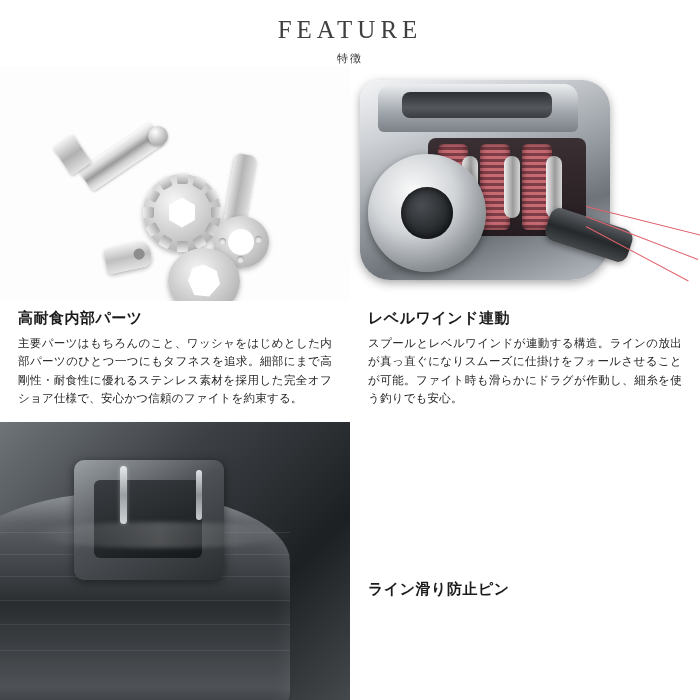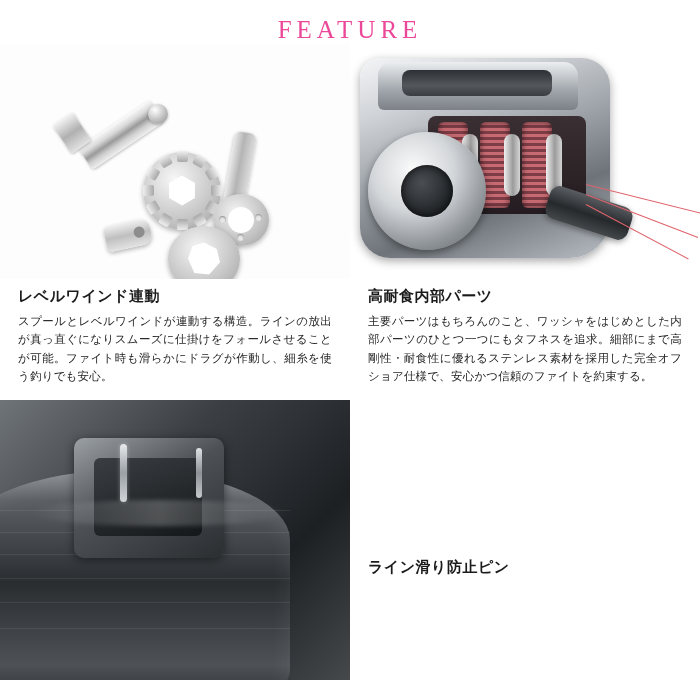--- a/index.html
+++ b/index.html
@@ -18,21 +18,21 @@
   }
 
   
   .header {
     text-align: center;
     padding-top: 16px;
   }
   .header-title {
     font-size: 25px;
     letter-spacing: 5px;
-    color: #ec4899;
+    color: #404040;
     font-family: "Liberation Serif", serif;
     font-weight: normal;
     line-height: 1.1;
   }
   .header-sub {
     font-size: 11px;
     color: #333;
     margin-top: 7px;
     letter-spacing: 2px;
   }
@@ -329,20 +329,21 @@
     padding: 0 18px;
   }
 </style>
 </head>
 <body>
 
 <div class="page">
 
   <div class="header">
     <div class="header-title">FEATURE</div>
+    <div class="header-sub">特徴</div>
   </div>
 
   <div class="row">
 
     <div class="col">
       <div class="img-box photo1">
         <div class="p1 gear">
           <div class="gear-tooth" style="transform:rotate(0deg) translate(0,-34px)"></div>
           <div class="gear-tooth" style="transform:rotate(30deg) translate(0,-34px)"></div>
           <div class="gear-tooth" style="transform:rotate(60deg) translate(0,-34px)"></div>
@@ -388,28 +389,28 @@
         <div class="p2 line" style="left:236px; top:140px; width:120px; transform:rotate(14deg);"></div>
         <div class="p2 line" style="left:236px; top:150px; width:120px; transform:rotate(21deg);"></div>
         <div class="p2 line" style="left:236px; top:160px; width:116px; transform:rotate(28deg);"></div>
       </div>
     </div>
   </div>
 
   <div class="row">
     <div class="col">
       <div class="txt-box">
+        <div class="sec-title">高耐食内部パーツ</div>
+        <div class="sec-body">主要パーツはもちろんのこと、ワッシャをはじめとした内部パーツのひとつ一つにもタフネスを追求。細部にまで高剛性・耐食性に優れるステンレス素材を採用した完全オフショア仕様で、安心かつ信頼のファイトを約束する。</div>
+      </div>
+    </div>
+    <div class="col">
+      <div class="txt-box">
         <div class="sec-title">レベルワインド連動</div>
         <div class="sec-body">スプールとレベルワインドが連動する構造。ラインの放出が真っ直ぐになりスムーズに仕掛けをフォールさせることが可能。ファイト時も滑らかにドラグが作動し、細糸を使う釣りでも安心。</div>
-      </div>
-    </div>
-    <div class="col">
-      <div class="txt-box">
-        <div class="sec-title">高耐食内部パーツ</div>
-        <div class="sec-body">主要パーツはもちろんのこと、ワッシャをはじめとした内部パーツのひとつ一つにもタフネスを追求。細部にまで高剛性・耐食性に優れるステンレス素材を採用した完全オフショア仕様で、安心かつ信頼のファイトを約束する。</div>
       </div>
     </div>
   </div>
 
   <div class="row" style="margin-top:14px;">
     <div class="col">
       <div class="img-box photo3">
         <div class="p3 spool-drum">
           <div class="drum-line" style="top:40px;"></div>
           <div class="drum-line" style="top:62px;"></div>

